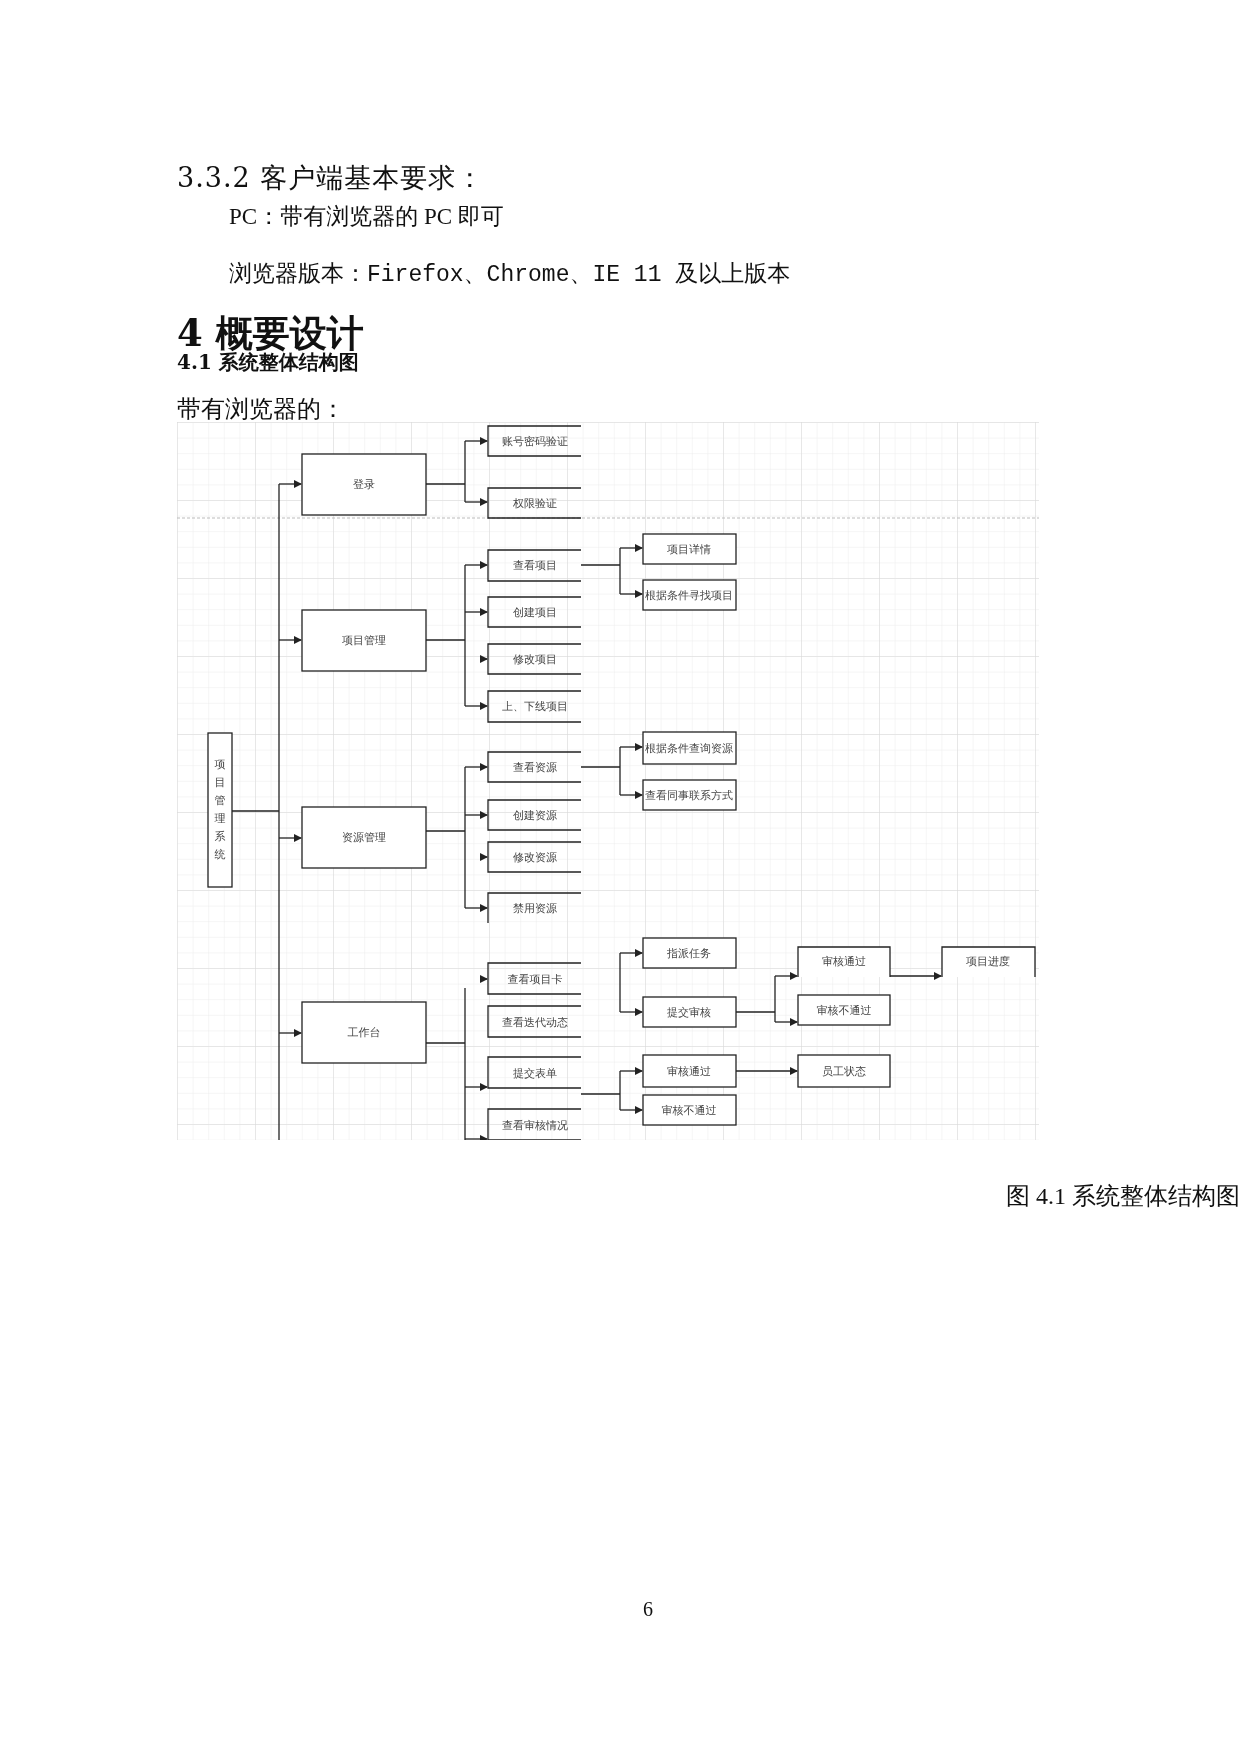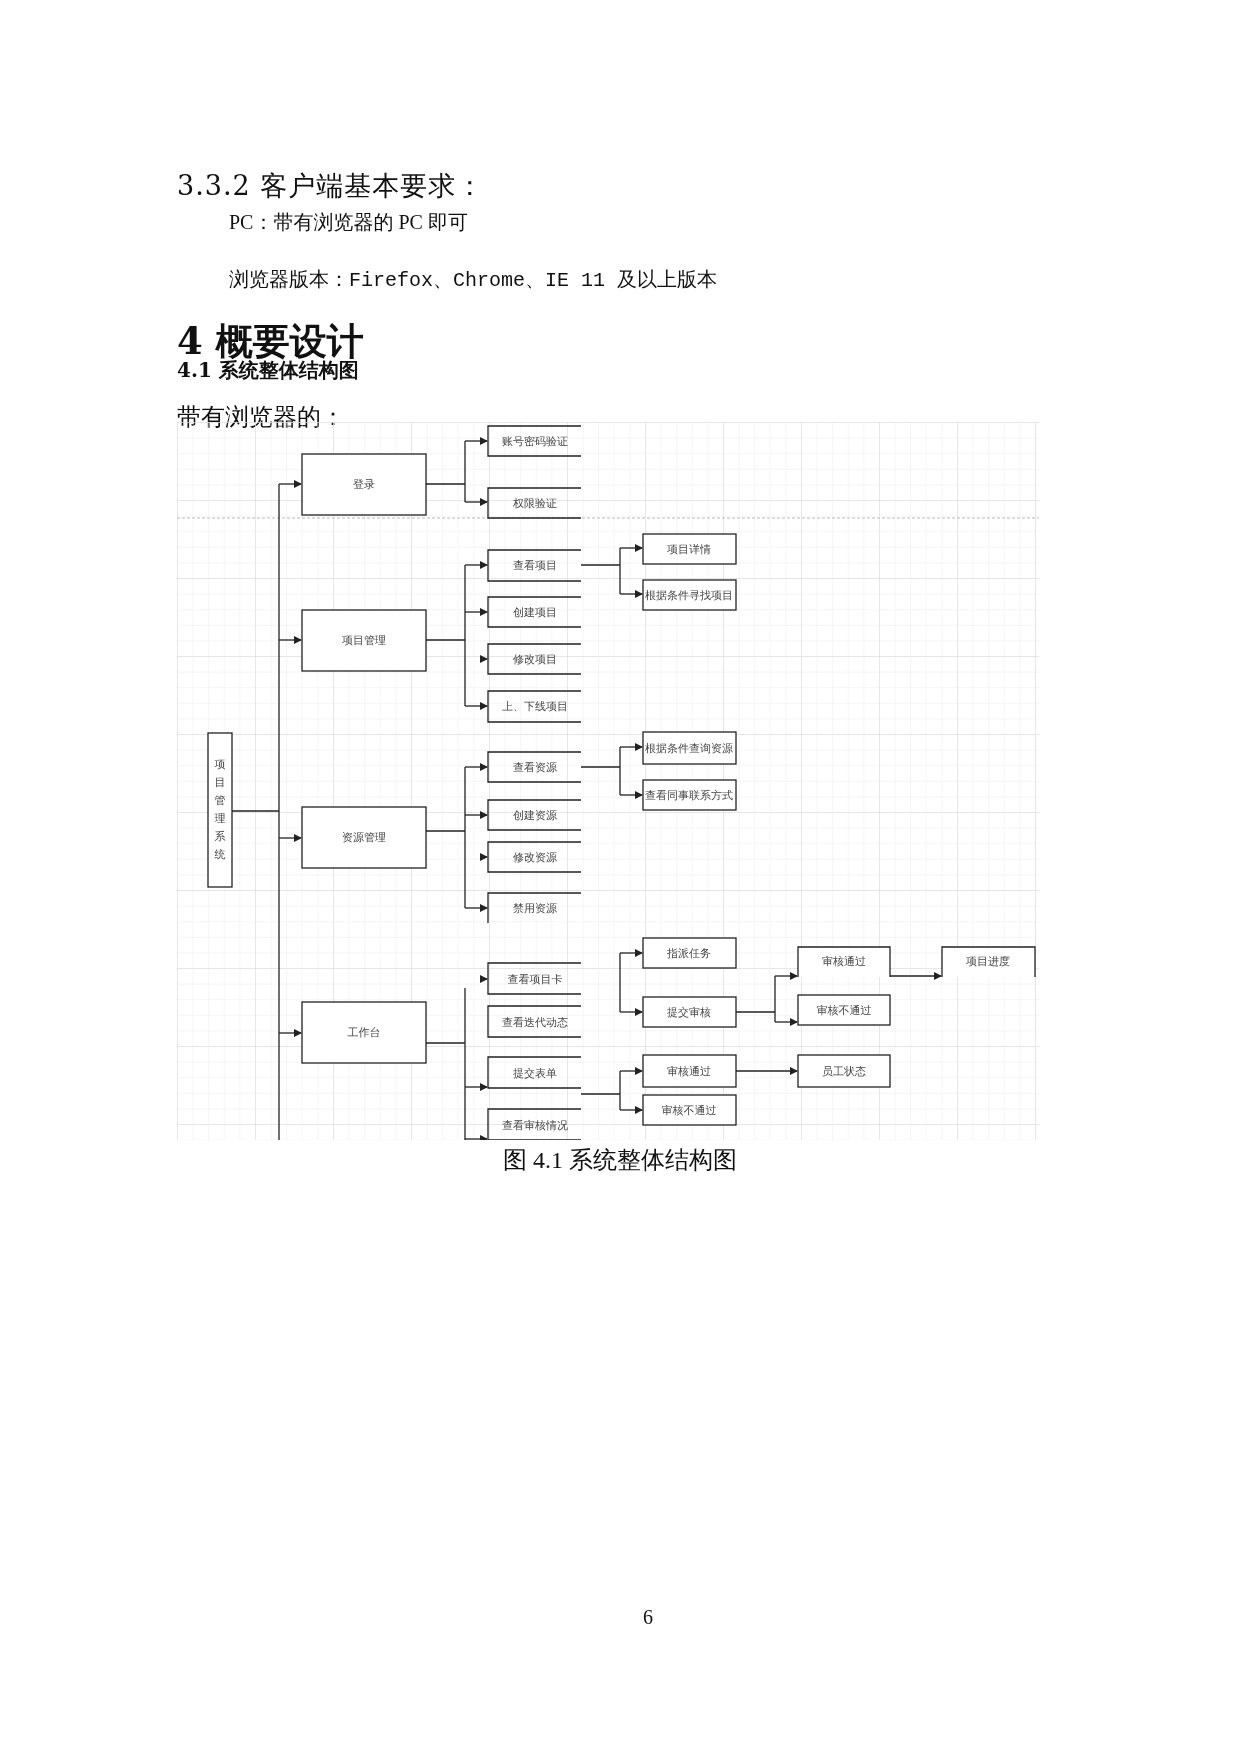--- a/index.html
+++ b/index.html
@@ -1,27 +1,27 @@
 <!DOCTYPE html>
 <html><head>
 <meta charset="utf-8">
 <style>
   html, body { margin: 0; padding: 0; background: #ffffff; }
   body { width: 1240px; height: 1754px; position: relative; overflow: hidden;
          font-family: "DejaVu Serif", "Liberation Serif", serif; color: #111; }
-  .abs { position: absolute; white-space: nowrap; margin-top: 8px; }
+  .abs { position: absolute; white-space: nowrap; }
   .h3 { left: 177px; top: 160px; font-size: 27px; font-family: "DejaVu Serif", serif; letter-spacing: 1px; }
-  .para { font-size: 20px; font-family: "Liberation Serif", "DejaVu Serif", serif; }
+  .para { font-size: 23px; font-family: "Liberation Serif", "DejaVu Serif", serif; }
   .p1 { left: 229px; top: 201px; }
   .p2 { left: 229px; top: 258px; font-family: Liberation Mono, monospace; }
   .h1 { left: 177px; top: 309px; font-size: 37px; font-weight: bold; font-family: "DejaVu Serif", serif; }
   .h2 { left: 177px; top: 349px; font-size: 20px; font-weight: bold; font-family: "DejaVu Serif", serif; }
   .intro { left: 177px; top: 393px; font-size: 24px; font-family: "DejaVu Serif", serif; }
   .diagram { position: absolute; left: 177px; top: 422px; width: 862px; height: 718px; }
-  .caption { left: 0; width: 1240px; text-align: center; top: 1136px; font-size: 24px;
+  .caption { left: 0; width: 1240px; text-align: right; top: 1180px; font-size: 24px;
              font-family: "Liberation Serif", "DejaVu Serif", serif; }
   .pagenum { left: 0; width: 1296px; text-align: center; top: 1598px; font-size: 20px;
              font-family: "Liberation Serif", serif; }
   svg text { font-family: "DejaVu Sans", "Liberation Sans", sans-serif; font-size: 11px; fill: #444; }
 </style>
 </head>
 <body>
 
 <div class="abs h3">3.3.2 客户端基本要求：</div>
 <div class="abs para p1">PC：带有浏览器的 PC 即可</div>

